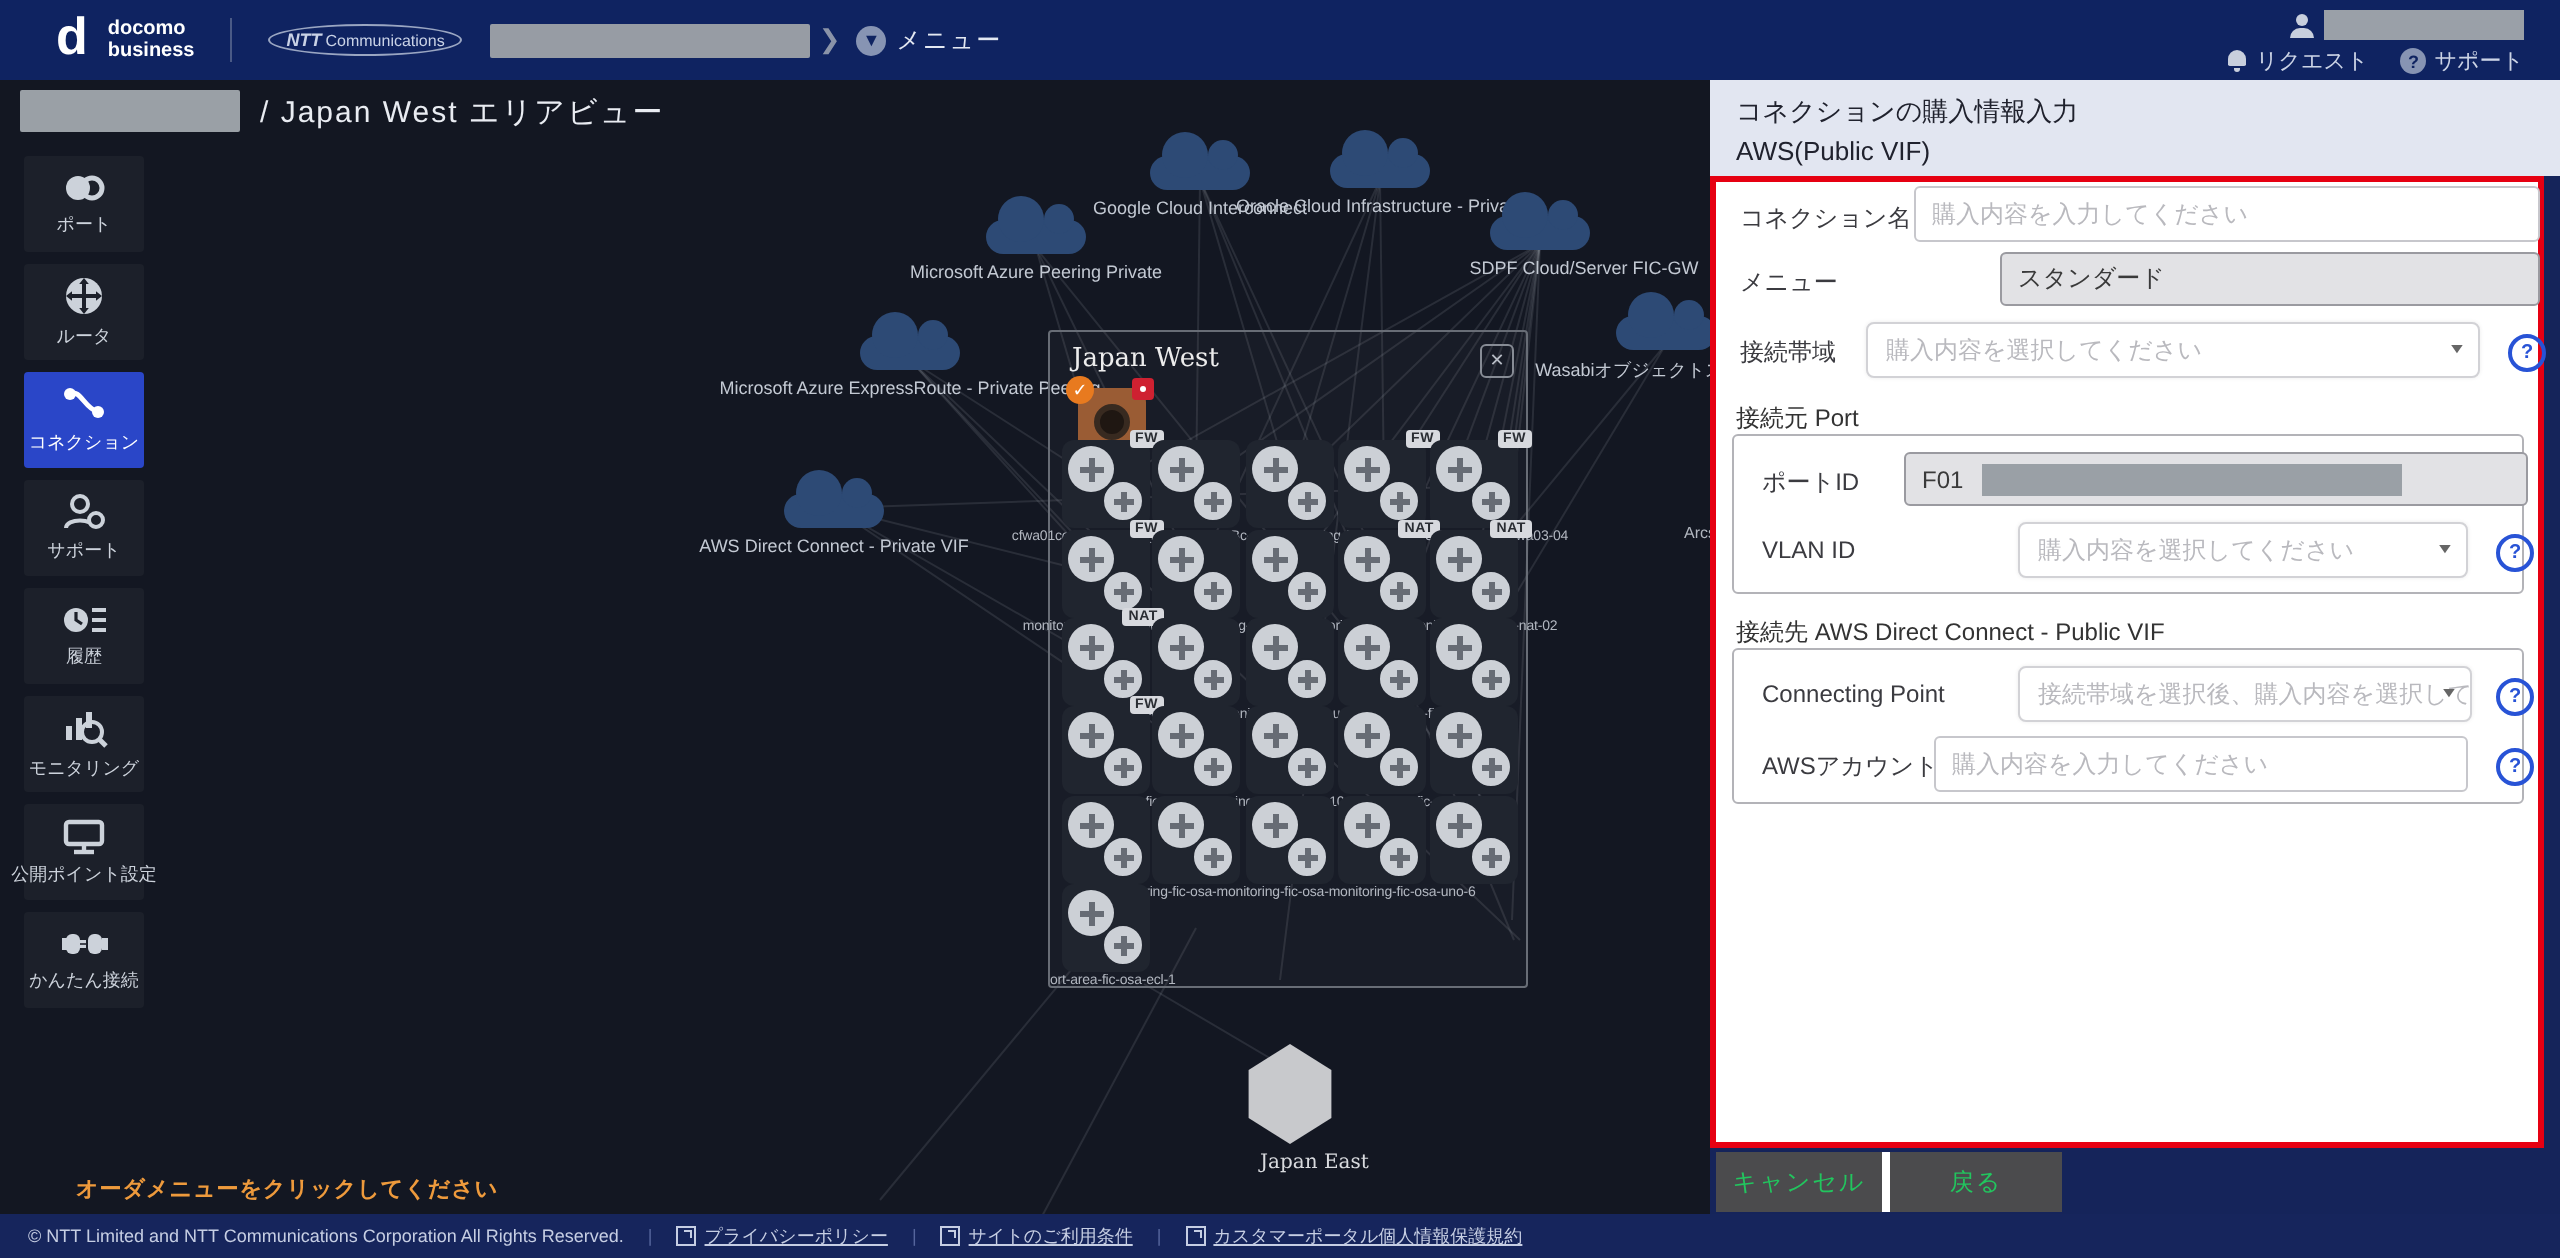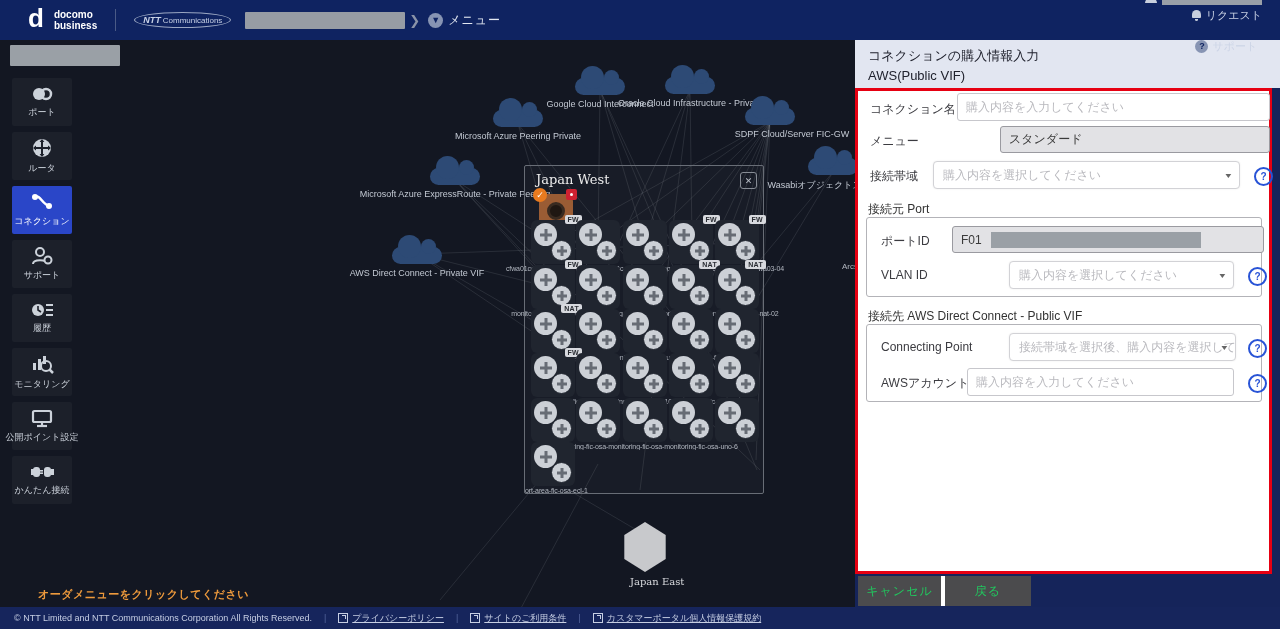--- a/index.html
+++ b/index.html
@@ -18,21 +18,21 @@
   .ntt-ellipse b{font-style:italic;font-size:9px;}
   .redact{background:#979ca4;border-radius:1px;}
   .top-redact{width:160px;height:17px;margin-left:14px;}
   .chev{color:#8a93a8;font-size:13px;margin:0 8px 0 4px;}
   .menu-circle{width:15px;height:15px;border-radius:50%;background:#8794b3;color:#0f2361;
                font-size:9px;display:flex;align-items:center;justify-content:center;margin-right:5px;}
   .menu-label{color:#e3e8f2;font-size:12px;letter-spacing:1px;}
   .top-right{margin-left:auto;display:flex;flex-direction:column;align-items:flex-end;gap:3px;padding:3px 18px 0 0;}
   .user-row{display:flex;align-items:center;gap:5px;}
   .user-redact{width:100px;height:15px;background:#9aa0a8;}
-  .tr-links{display:flex;align-items:center;gap:16px;flex-direction:column;}
+  .tr-links{display:flex;align-items:center;gap:16px;}
   .tr-link{display:flex;align-items:center;gap:4px;color:#ccd4e6;font-size:11px;}
   .ico-q{width:13px;height:13px;border-radius:50%;background:#8794b3;color:#0f2361;font-size:9px;font-weight:bold;
          display:flex;align-items:center;justify-content:center;}
 
   
   .sidebar{position:absolute;left:12px;top:78px;width:60px;z-index:15;display:flex;flex-direction:column;gap:6px;}
   .tile{width:60px;height:48px;background:#1c202a;border-radius:2px;display:flex;flex-direction:column;
         align-items:center;justify-content:center;gap:3px;cursor:pointer;}
   .tile.sel{background:#2a46c8;}
   .tile .lbl{color:#cdd3dc;font-size:9px;white-space:nowrap;}
@@ -161,20 +161,21 @@
       <line x1="417" y1="254" x2="553" y2="288" stroke="#aeb6c2" stroke-opacity="0.14" stroke-width="1"></line>
       <line x1="417" y1="254" x2="740" y2="243" stroke="#aeb6c2" stroke-opacity="0.14" stroke-width="1"></line>
       <line x1="417" y1="254" x2="598" y2="376" stroke="#aeb6c2" stroke-opacity="0.14" stroke-width="1"></line>
       <line x1="833" y1="172" x2="737" y2="288" stroke="#aeb6c2" stroke-opacity="0.14" stroke-width="1"></line>
       <line x1="833" y1="172" x2="737" y2="332" stroke="#aeb6c2" stroke-opacity="0.14" stroke-width="1"></line>
       <line x1="572" y1="492" x2="640" y2="532" stroke="#aeb6c2" stroke-opacity="0.14" stroke-width="1"></line>
       <line x1="553" y1="464" x2="440" y2="600" stroke="#aeb6c2" stroke-opacity="0.14" stroke-width="1"></line>
       <line x1="598" y1="464" x2="520" y2="610" stroke="#aeb6c2" stroke-opacity="0.14" stroke-width="1"></line>
     </svg>
   <div class="crumb-redact redact"></div>
+  <div class="crumb-text">/ Japan West エリアビュー</div>
   <div id="clouds">
       <div class="cloud" style="left: 493px; top: 110px;"></div>
       <div class="cloud-label" style="left: 518px; top: 131px;">Microsoft Azure Peering Private</div>
       <div class="cloud" style="left: 575px; top: 78px;"></div>
       <div class="cloud-label" style="left: 600px; top: 99px;">Google Cloud Interconnect</div>
       <div class="cloud" style="left: 665px; top: 77px;"></div>
       <div class="cloud-label" style="left: 690px; top: 98px;">Oracle Cloud Infrastructure - Private</div>
       <div class="cloud" style="left: 745px; top: 108px;"></div>
       <div class="cloud-label" style="left: 792px; top: 129px;">SDPF Cloud/Server FIC-GW</div>
       <div class="cloud" style="left: 430px; top: 168px;"></div>

